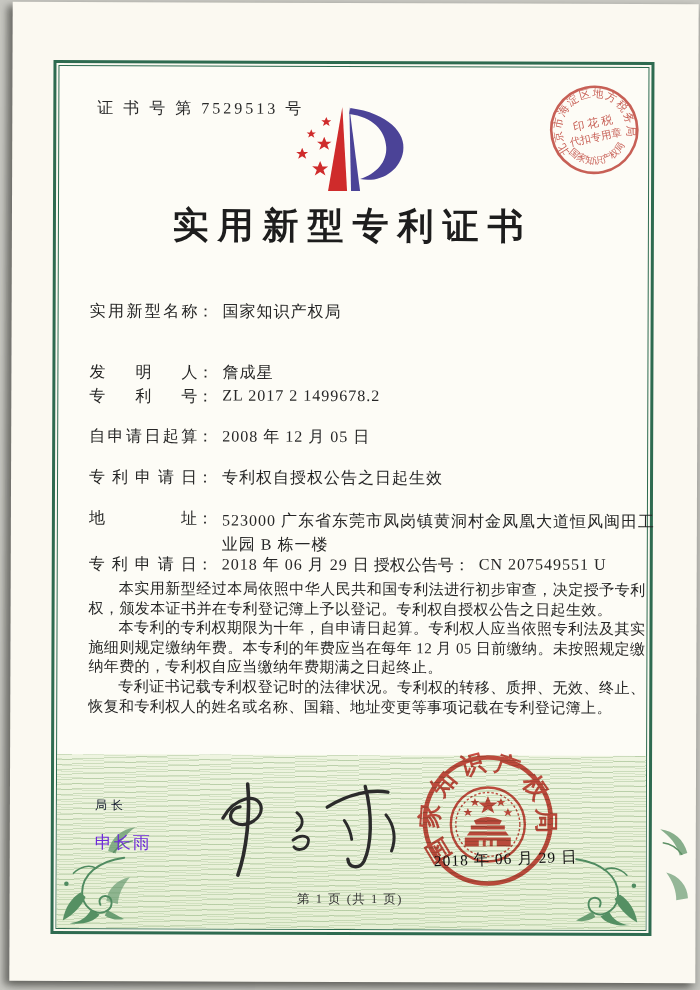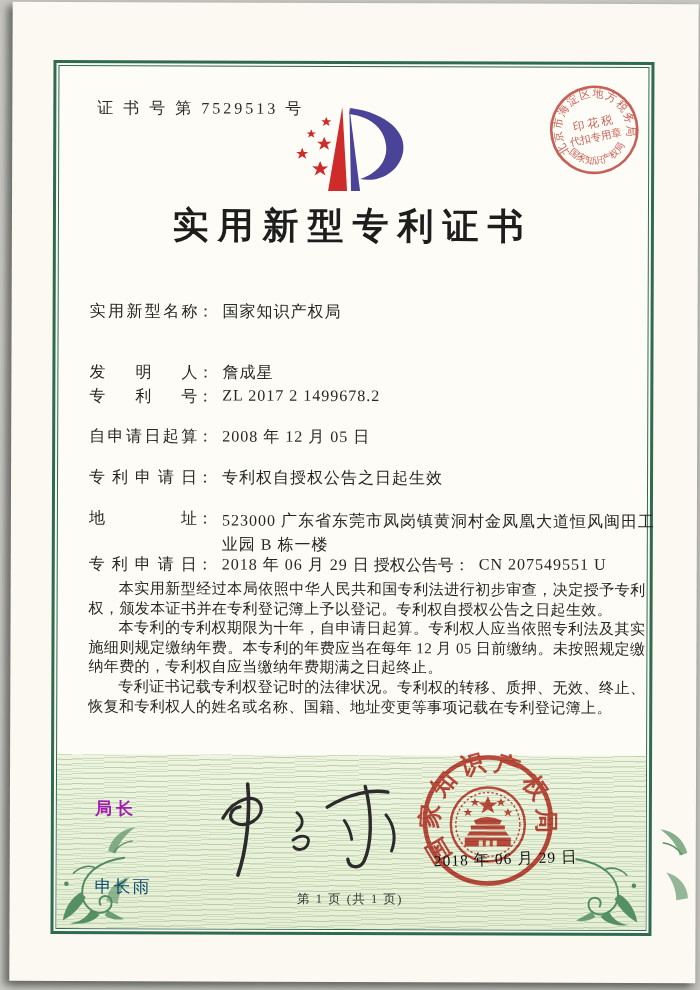--- a/index.html
+++ b/index.html
@@ -47,22 +47,22 @@
     font-size:15px;line-height:19.6px;color:#262626;text-align:justify;
   }
   .paras p{margin:0;text-indent:2em;letter-spacing:.4px;}
   .band{
     position:absolute;left:0px;top:688px;width:589px;height:174px;
     background:
       repeating-linear-gradient(178deg, rgba(122,163,102,.30) 0 1px, rgba(0,0,0,0) 1px 5px),
       repeating-linear-gradient(182.5deg, rgba(122,163,102,.20) 0 1px, rgba(0,0,0,0) 1px 6px),
       linear-gradient(#eef4e0,#e6efd5);
   }
-  .director-label{position:absolute;left:85px;top:795px;font-size:17px;letter-spacing:4px;color:#a21caf;font-weight:bold;}
-  .director-name{position:absolute;left:85px;top:829px;font-size:17px;letter-spacing:2px;color:#0c4a6e;margin-top:44px;}
+  .director-label{position:absolute;left:85px;top:795px;font-size:12px;letter-spacing:4px;color:#0f172a;}
+  .director-name{position:absolute;left:85px;top:829px;font-size:17px;letter-spacing:2px;color:#6d28d9;}
   .signature{position:absolute;left:196px;top:773px;width:218px;height:106px;}
   .office-seal{position:absolute;left:402px;top:741px;width:152px;height:152px;opacity:.9;mix-blend-mode:multiply;}
   .seal-date{
     position:absolute;left:424px;top:845px;width:170px;
     font-size:15.5px;letter-spacing:1px;color:#111;transform:rotate(-2deg);
     white-space:nowrap;
   }
   .footer{
     position:absolute;left:40px;top:888px;width:601px;text-align:center;
     font-size:12.5px;letter-spacing:1.5px;color:#333;

